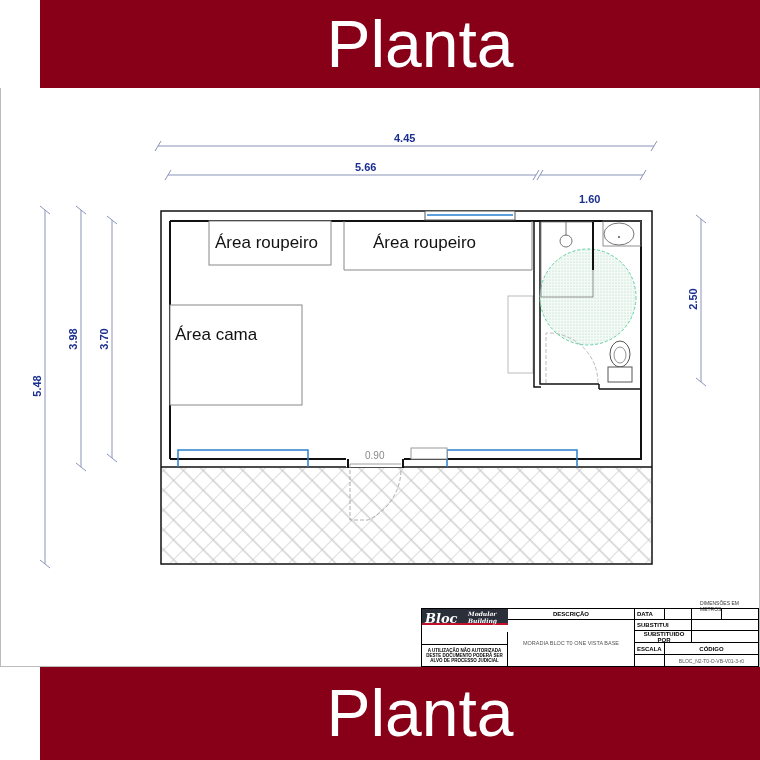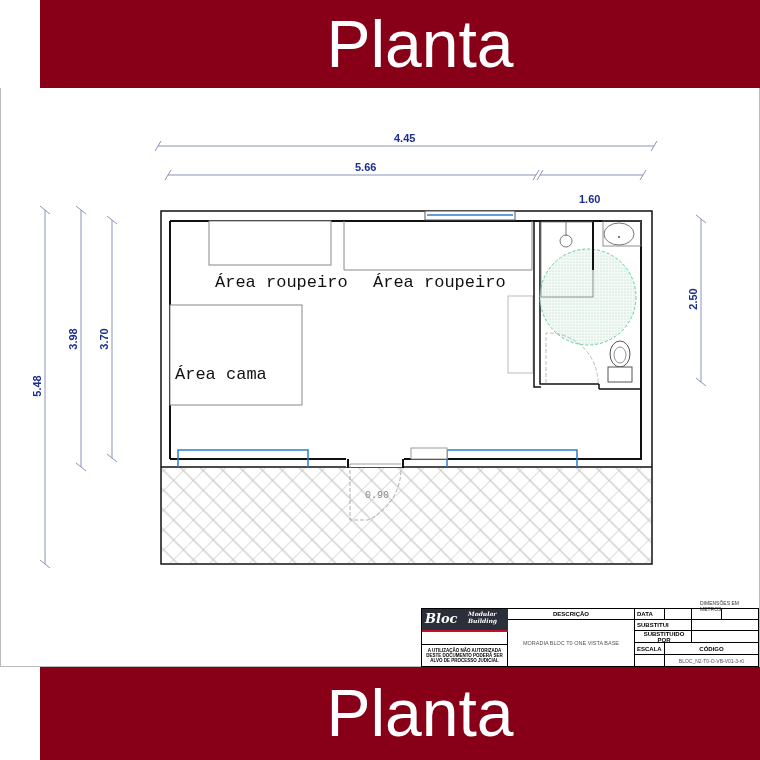--- a/index.html
+++ b/index.html
@@ -2,27 +2,27 @@
 <html><head>
 <meta charset="utf-8">
 <style>
   html,body{margin:0;padding:0;}
   body{width:760px;height:760px;position:relative;overflow:hidden;background:#fff;font-family:"Liberation Sans",sans-serif;}
   .band{position:absolute;left:0;width:760px;background:#870017;color:#fff;text-align:center;font-weight:normal;font-family:"Liberation Sans",sans-serif;margin-left:40px;}
   .band.top{top:0;height:88px;font-size:66px;line-height:88px;}
   .band.bottom{top:667px;height:93px;font-size:66px;line-height:93px;}
   .sheet{position:absolute;left:0;top:88px;width:758px;height:578px;border:1px solid #bbb;border-top:none;background:#fff;}
   svg{position:absolute;left:0;top:0;}
-  .lbl{position:absolute;font-size:17px;color:#111;font-family:Liberation Mono, monospace;white-space:nowrap;margin-top:40px;}
+  .lbl{position:absolute;font-size:17px;color:#111;font-family:Liberation Sans, sans-serif;white-space:nowrap;}
   .dim{position:absolute;font-size:11px;font-weight:bold;color:#1a2f8f;font-family:"Liberation Sans",sans-serif;white-space:nowrap;}
   .dim.v{transform:rotate(-90deg);transform-origin:center center;}
   .tb{position:absolute;left:421px;top:608px;width:336px;height:57px;border:1.5px solid #000;font-size:6px;font-weight:bold;color:#000;font-family:"Liberation Sans",sans-serif;}
   .tb .cell{position:absolute;border-right:1px solid #000;border-bottom:1px solid #000;box-sizing:border-box;display:flex;align-items:center;justify-content:center;text-align:center;}
   .tb .left{justify-content:flex-start;padding-left:2px;}
-  .logo{position:absolute;left:0;top:0;width:86px;height:23px;background:#2b2f3a;color:#fff;box-sizing:border-box;border-bottom:2px solid #c0102a;}
+  .logo{position:absolute;left:0;top:0;width:86px;height:16px;background:#2b2f3a;color:#fff;box-sizing:border-box;border-bottom:2px solid #c0102a;}
   .logo .b1{position:absolute;left:3px;top:2px;font-family:"DejaVu Serif",serif;font-style:italic;font-weight:bold;font-size:13px;}
   .logo .b2{position:absolute;left:46px;top:1px;font-family:"DejaVu Serif",serif;font-style:italic;font-size:6px;line-height:7px;}
   .dimunit{position:absolute;left:700px;top:600px;font-size:5px;color:#333;font-family:"Liberation Sans",sans-serif;}
 </style>
 </head>
 <body>
 
 <div class="band top">
   <span>Planta</span>
 </div>

